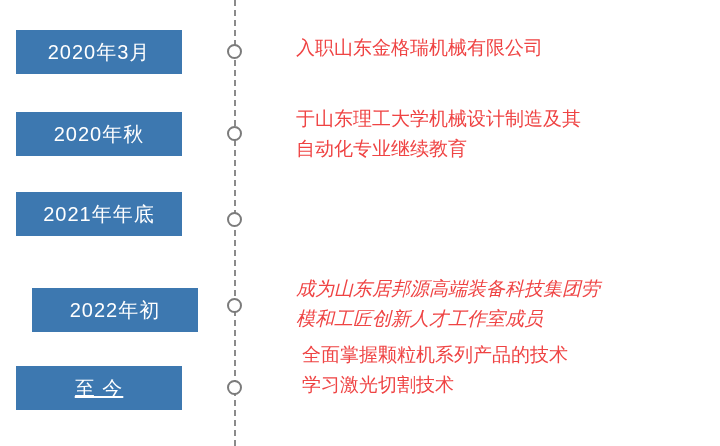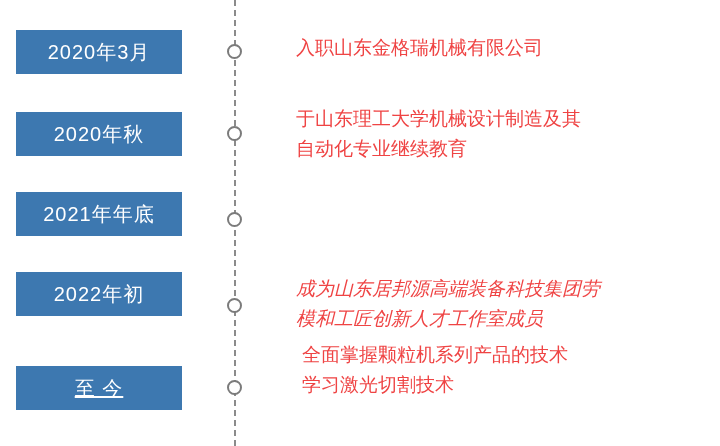--- a/index.html
+++ b/index.html
@@ -77,21 +77,21 @@
   <div class="desc" style="top:33px;">入职山东金格瑞机械有限公司</div>
 
   <div class="label-box" style="top:112px;">2020年秋</div>
   <div class="node" style="top:126px;"></div>
   <div class="desc" style="top:104px;">于山东理工大学机械设计制造及其
 自动化专业继续教育</div>
 
   <div class="label-box" style="top:192px;">2021年年底</div>
   <div class="node" style="top:212px;"></div>
 
-  <div class="label-box" style="top:272px;">2022年初</div>
+  <div class="label-box" style="top:288px;margin-left:16px;">2022年初</div>
   <div class="node" style="top:298px;"></div>
   <div class="desc" style="top:274px;font-style:italic;">成为山东居邦源高端装备科技集团劳
 模和工匠创新人才工作室成员</div>
 
   <div class="label-box" style="top:366px;text-decoration:underline;">至  今</div>
   <div class="node" style="top:380px;"></div>
   <div class="desc indent" style="top:340px;font-family:Liberation Serif, serif;">全面掌握颗粒机系列产品的技术
 学习激光切割技术</div>
 
 </div>

